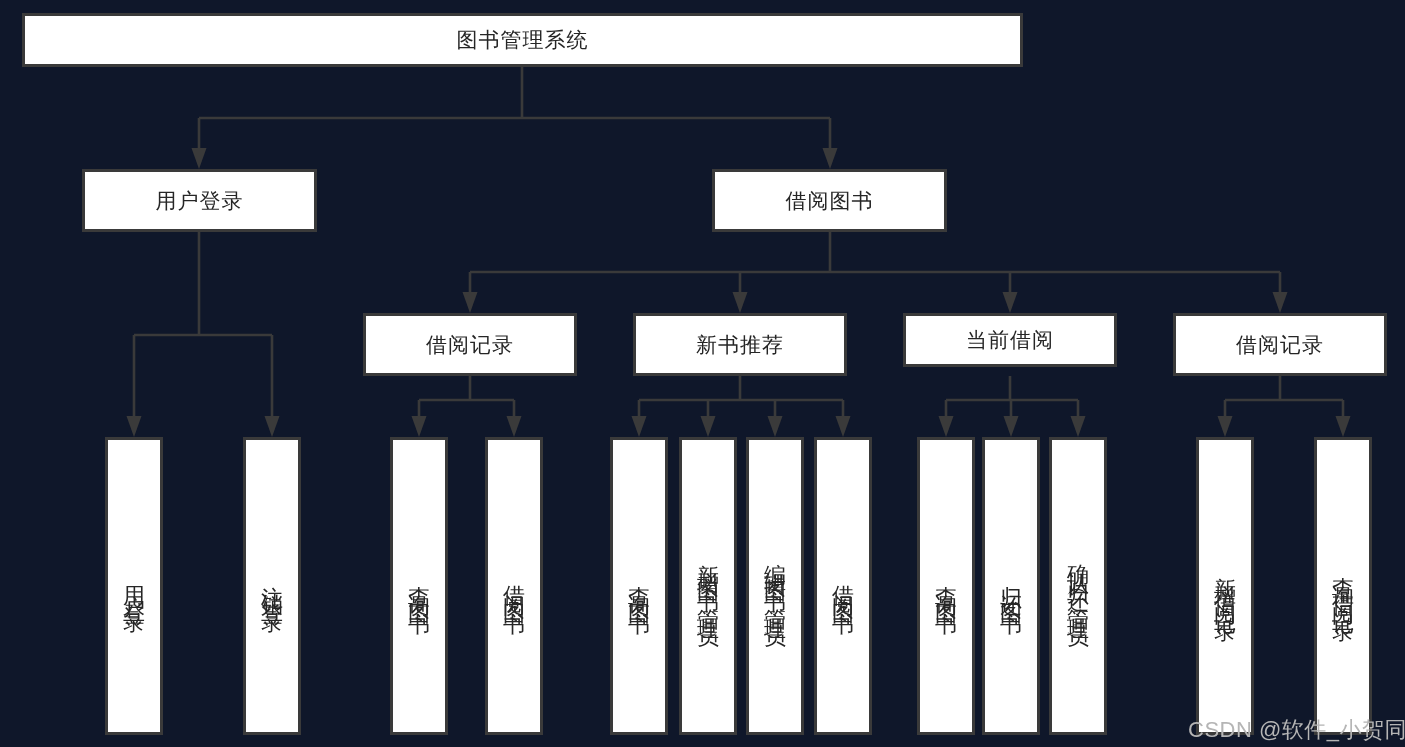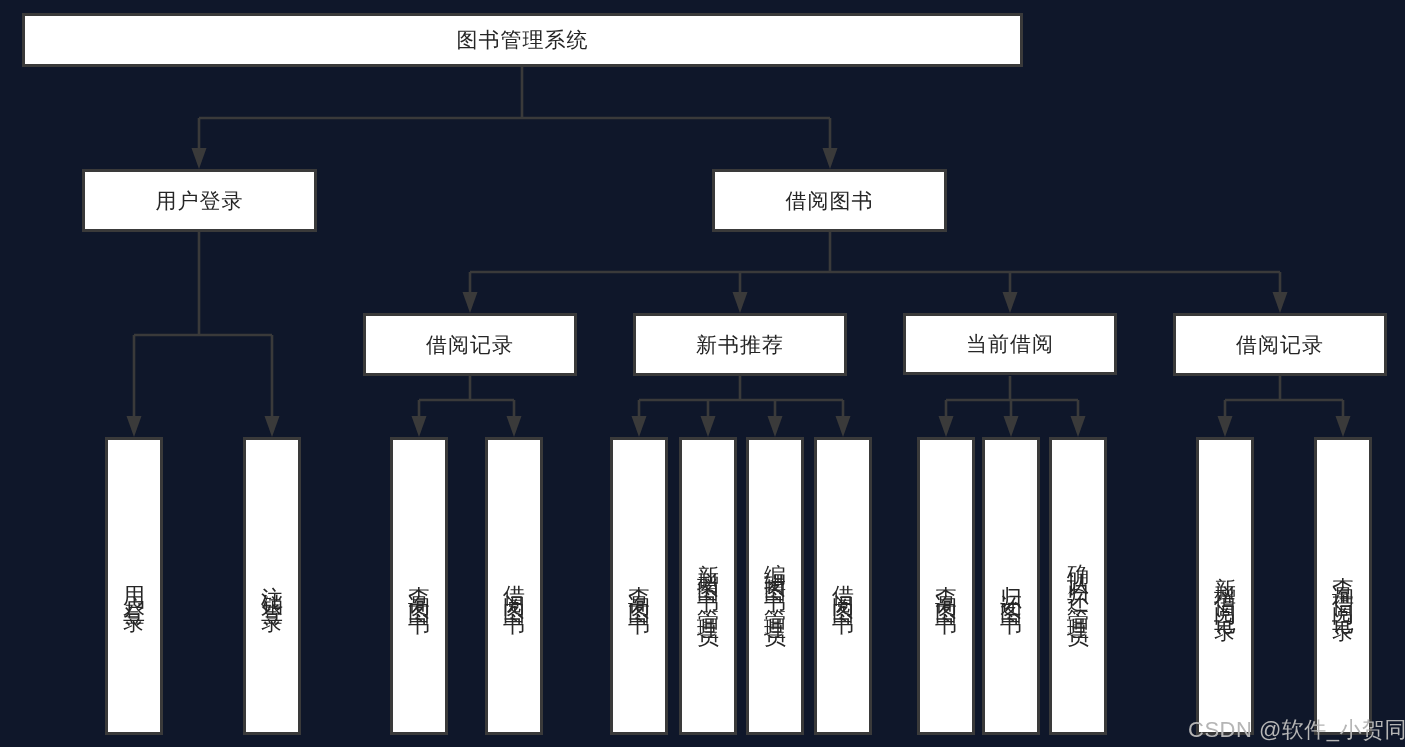--- a/index.html
+++ b/index.html
@@ -109,21 +109,21 @@
     </g>
   </svg>
 
   <div class="box h-box" style="left:22px; top:13px; width:1001px; height:54px;">图书管理系统</div>
 
   <div class="box h-box" style="left:82px; top:169px; width:235px; height:63px;">用户登录</div>
   <div class="box h-box" style="left:712px; top:169px; width:235px; height:63px;">借阅图书</div>
 
   <div class="box h-box" style="left:363px; top:313px; width:214px; height:63px;">借阅记录</div>
   <div class="box h-box" style="left:633px; top:313px; width:214px; height:63px;">新书推荐</div>
-  <div class="box h-box" style="left:903px; top:313px; width:214px; height:62px;">当前借阅</div>
+  <div class="box h-box" style="left:903px; top:313px; width:214px; height:54px;">当前借阅</div>
   <div class="box h-box" style="left:1173px; top:313px; width:214px; height:63px;">借阅记录</div>
 
   <div class="box leaf" style="left:105px; top:437px; width:58px; height:298px;">用户登录</div>
   <div class="box leaf" style="left:243px; top:437px; width:58px; height:298px;">注销登录</div>
 
   <div class="box leaf" style="left:390px; top:437px; width:58px; height:298px;">查询图书</div>
   <div class="box leaf" style="left:485px; top:437px; width:58px; height:298px;">借阅图书</div>
 
   <div class="box leaf" style="left:610px; top:437px; width:58px; height:298px;">查询图书</div>
   <div class="box leaf" style="left:679px; top:437px; width:58px; height:298px;">新增图书（管理员）</div>

